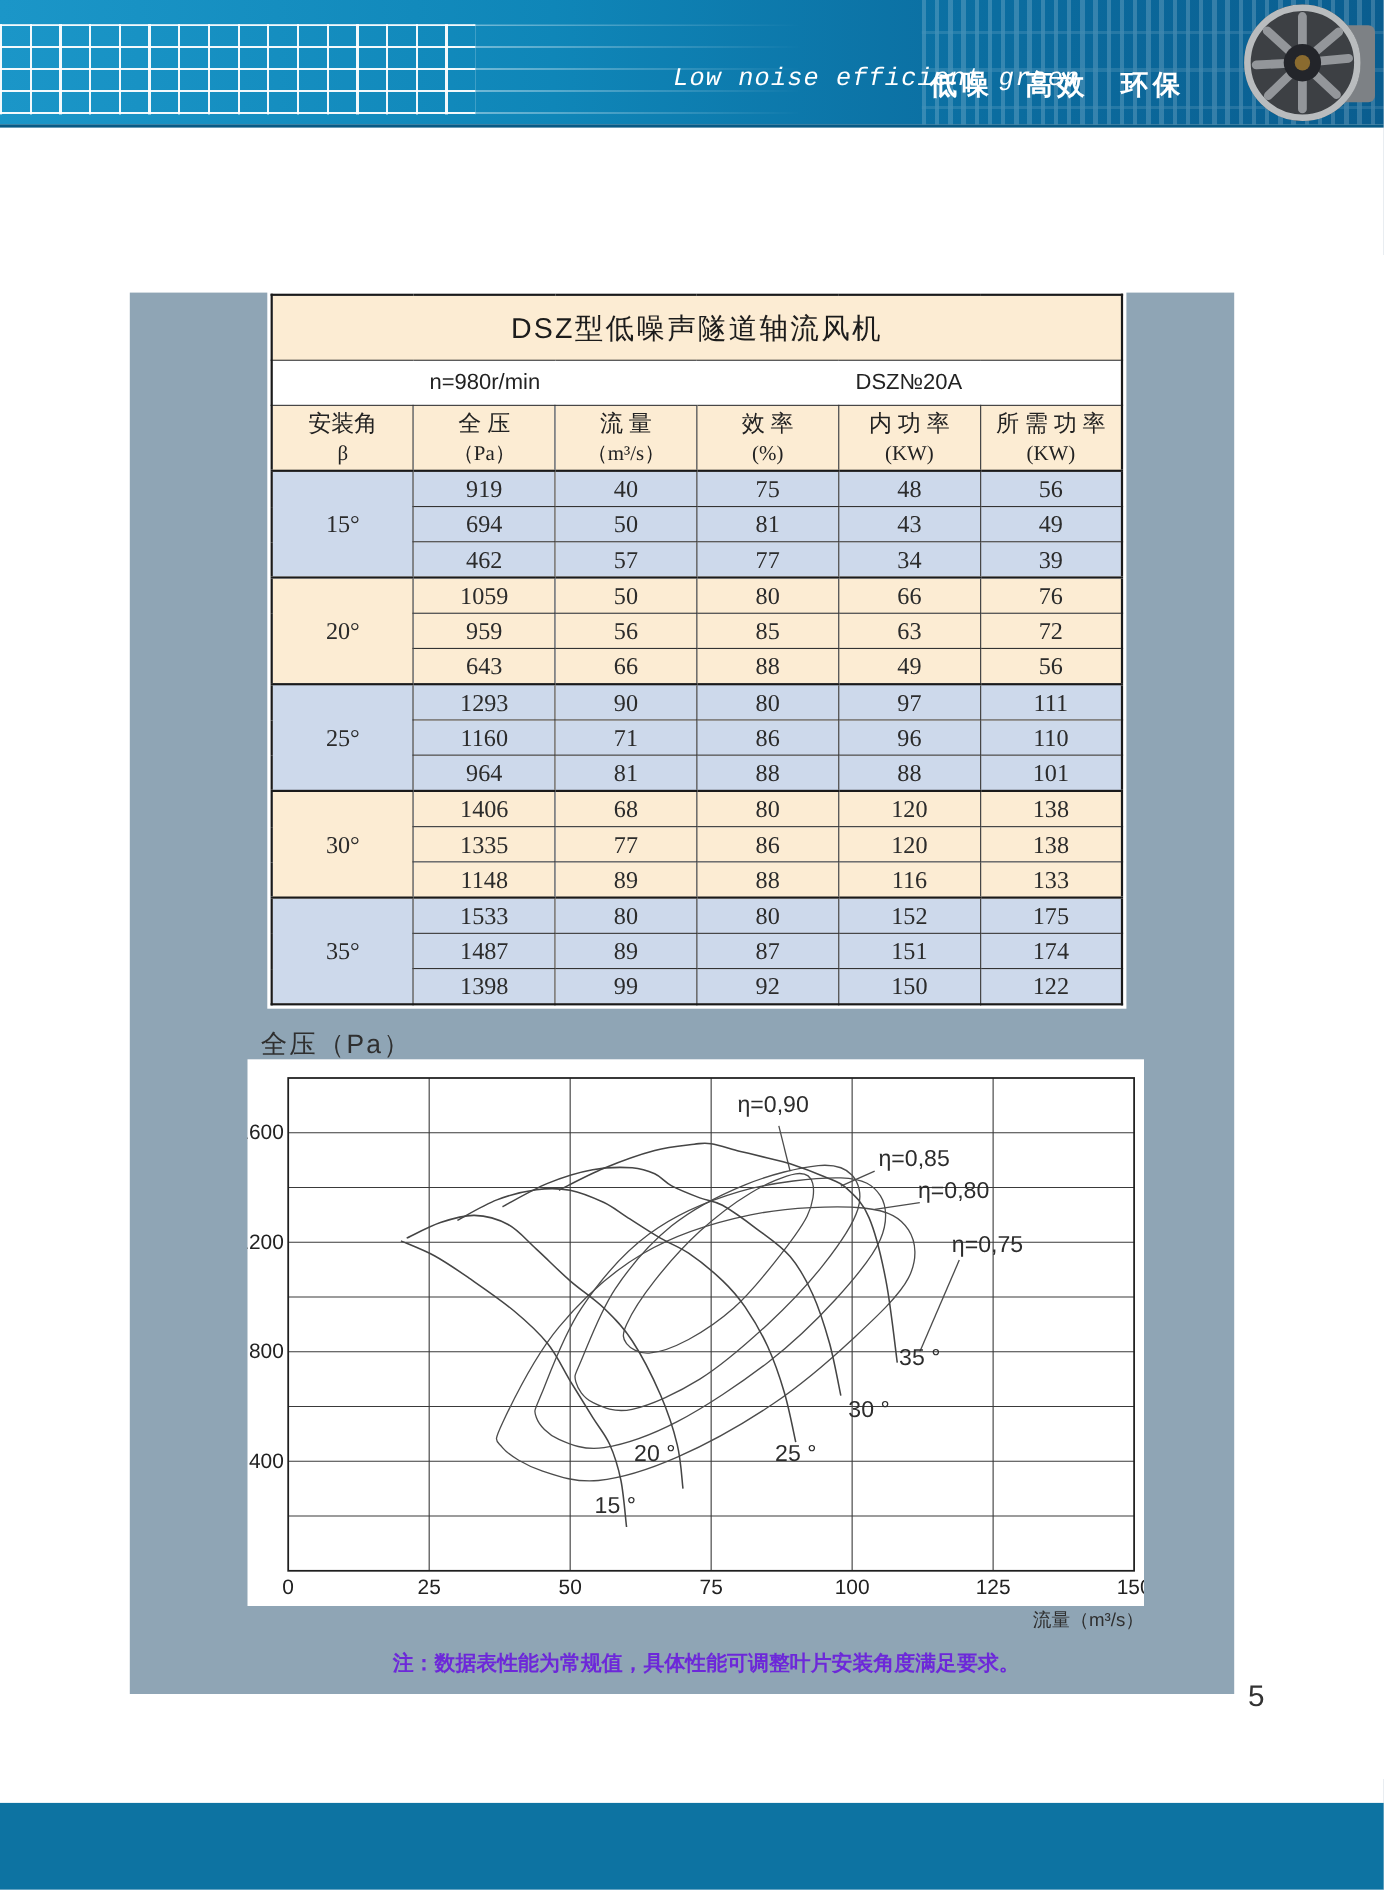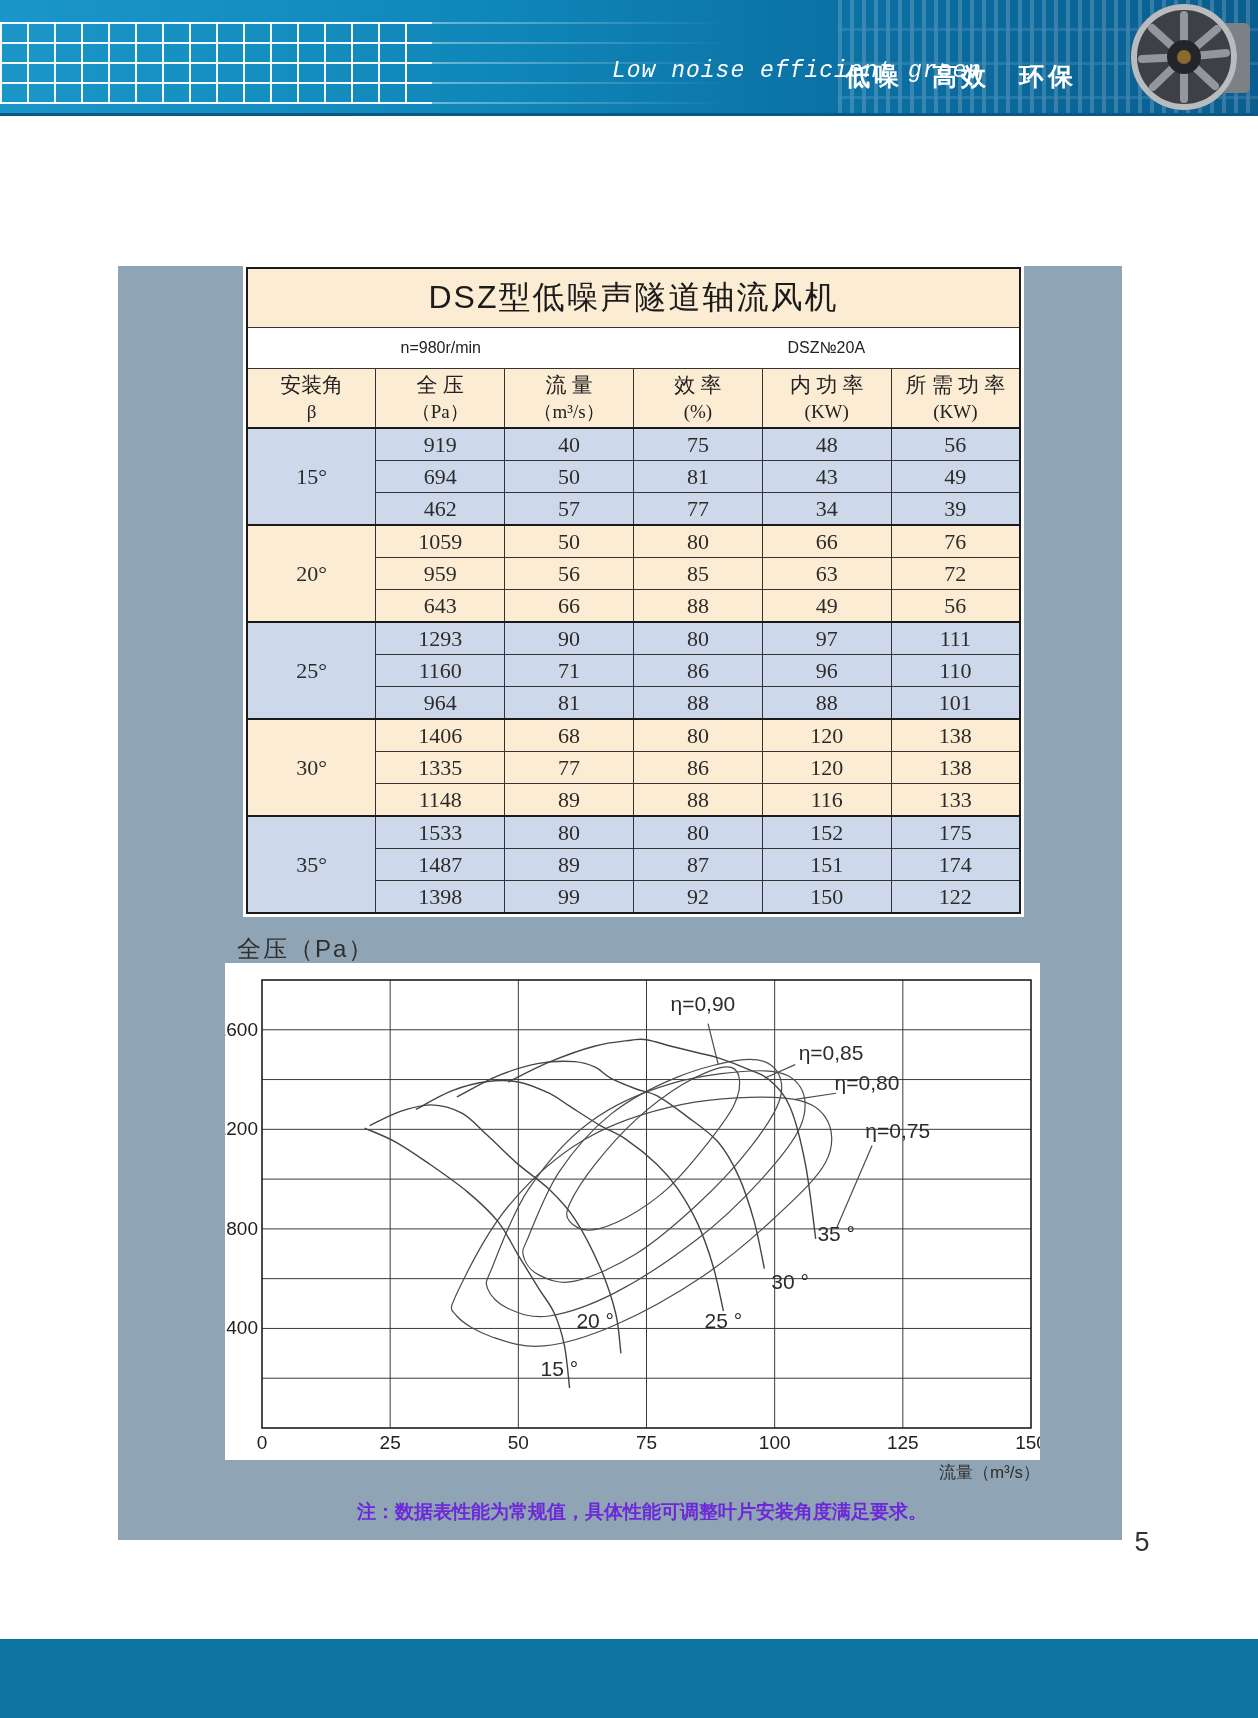--- a/index.html
+++ b/index.html
@@ -28,23 +28,23 @@
   #fan{position:absolute;right:2px;top:1px;}
   
   #panel{position:absolute;left:118px;top:266px;width:1004px;height:1274px;background:#8fa5b5;}
   
   #table-wrap{position:absolute;left:243px;top:264px;background:#ffffff;padding:3px;}
   table#spec-table{border-collapse:collapse;table-layout:fixed;width:775px;
     border:2px solid #1a1a1a;font-family:"Liberation Serif", serif;}
   #spec-table td{border:1px solid #333;text-align:center;vertical-align:middle;
     overflow:hidden;white-space:nowrap;}
   #spec-table td.title{height:56px;background:#fcecd3;font-family:"Liberation Sans", sans-serif;
-    font-size:32px;letter-spacing:2px;color:#1c1c1c;border-bottom:1px solid #333;}
+    font-size:26px;letter-spacing:2px;color:#1c1c1c;border-bottom:1px solid #333;}
   #spec-table td.sub{height:38px;background:#ffffff;font-family:"Liberation Sans", sans-serif;
-    font-size:16px;color:#222;border-left:none;border-right:none;}
+    font-size:20px;color:#222;border-left:none;border-right:none;}
   #spec-table td.head{height:56px;background:#fcecd3;font-size:21px;color:#222;
     border-bottom:2px solid #1a1a1a;line-height:1.25;}
   #spec-table td.head .unit{font-size:19px;}
   #spec-table td.num{height:29px;font-size:22px;color:#2b2b2b;}
   #spec-table td.angle{font-size:22px;color:#2b2b2b;}
   #spec-table .bgb{background:#cdd9eb;}
   #spec-table .bgc{background:#fcecd3;}
   #spec-table .gtop{border-top:2px solid #1a1a1a;}
   
   #ylabel{position:absolute;left:237px;top:933px;font-size:24px;color:#2f2f2f;letter-spacing:2px;}

